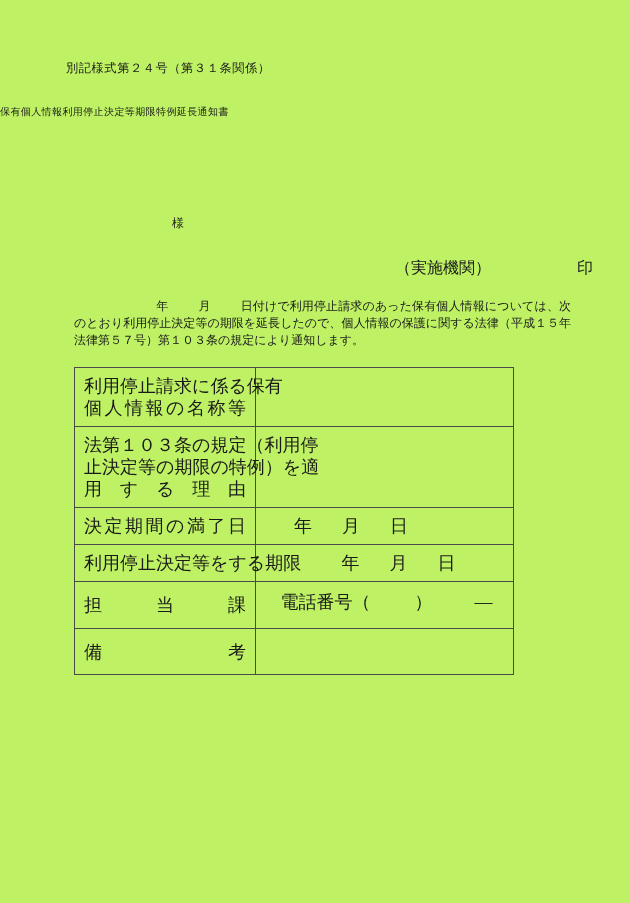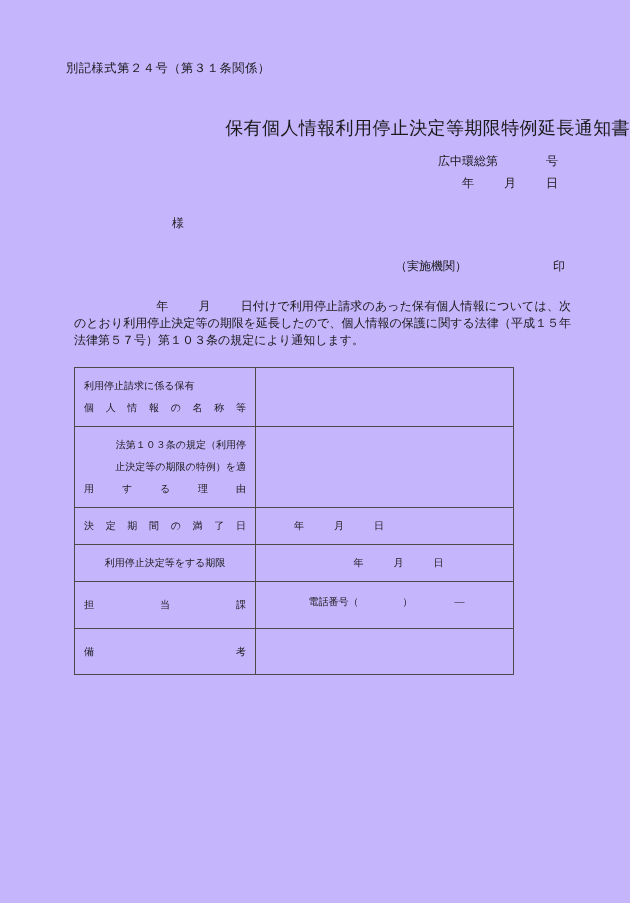--- a/index.html
+++ b/index.html
@@ -13,42 +13,42 @@
     height: 903px;
     position: relative;
     font-family: "Liberation Serif", "DejaVu Serif", serif;
     color: #1a1a1a;
     font-size: 11.5px;
     overflow: hidden;
   }
   .page {
     position: absolute;
     inset: 0;
-    background: #c4b5fd;
+    background: #bef264;
     text-decoration: underline;
   }
 
   
   .form-no {
     position: absolute;
     left: 66px;
     top: 60px;
     font-size: 12.2px;
     letter-spacing: 0.6px;
     white-space: nowrap;
   }
 
   
   .doc-title {
     position: absolute;
     left: 0;
     right: 0;
-    top: 116px;
-    text-align: right;
-    font-size: 18px;
+    top: 105px;
+    text-align: left;
+    font-size: 10px;
     letter-spacing: 0.4px;
     white-space: nowrap;
   }
 
   
   .docnum-block {
     position: absolute;
     right: 60px;
     top: 150px;
     width: 260px;
@@ -77,21 +77,21 @@
     top: 215px;
     font-size: 12px;
     white-space: nowrap;
   }
 
   
   .issuer {
     position: absolute;
     left: 395px;
     top: 258px;
-    font-size: 12px;
+    font-size: 16px;
     white-space: pre;
   }
   .issuer .seal-gap { display: inline-block; width: 86px; }
 
   
   .body-text {
     position: absolute;
     left: 74px;
     top: 298px;
     width: 497px;
@@ -104,21 +104,21 @@
   .body-text .g { display: inline-block; width: 30px; }
 
   
   .form-table {
     position: absolute;
     left: 74px;
     top: 367px;
     width: 440px;
     border-collapse: collapse;
     table-layout: fixed;
-    font-size: 10px;
+    font-size: 18px;
   }
   .form-table td {
     border: 1px solid #4a4a4a;
     padding: 0;
     vertical-align: middle;
   }
   .form-table td.label {
     width: 162px;
     padding: 7px 9px;
   }
@@ -169,24 +169,20 @@
 </style>
 </head>
 <body>
 
 <div class="page">
 
   <div class="form-no">別記様式第２４号（第３１条関係）</div>
 
   <div class="doc-title">保有個人情報利用停止決定等期限特例延長通知書</div>
 
-  <div class="docnum-block">
-    <div class="docnum-line"><span>広中環総第</span><span class="num-gap"></span><span>号</span></div>
-    <div class="date-line"><span>年</span><span class="g"></span><span>月</span><span class="g"></span><span>日</span></div>
-  </div>
 
   <div class="addressee">様</div>
 
   <div class="issuer"><span>（実施機関）</span><span class="seal-gap"></span><span>印</span></div>
 
   <div class="body-text"><span class="indent"></span><span>年</span><span class="g"></span><span>月</span><span class="g"></span><span>日付けで利用停止請求のあった保有個人情報については、次のとおり利</span><span>用停止決定等の期限を延長したので、個人情報の保護に関する法律（平成１５年法律第５７号）</span><span>第１０３条の規定により通知します。</span></div>
 
   <table class="form-table">
     <tbody>
       <tr class="row-h1">

